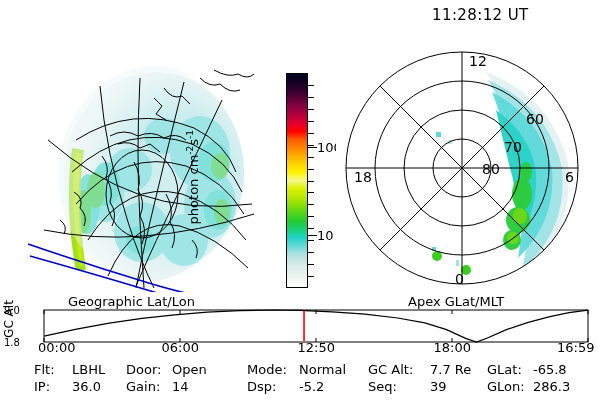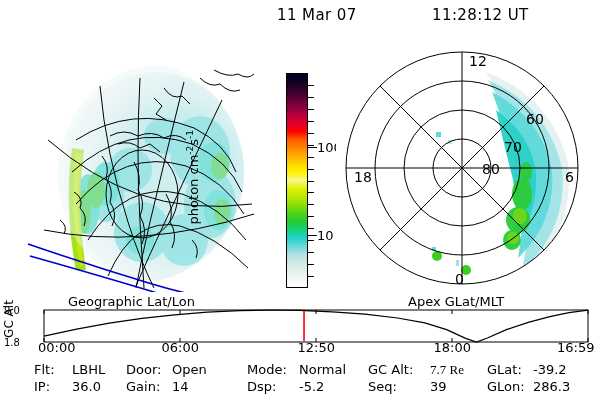--- a/index.html
+++ b/index.html
@@ -55,21 +55,20 @@
   .orbit-xtick{position:absolute;top:36px;font-size:13px;white-space:nowrap;}
 
   
   #status{left:0;top:362px;width:600px;height:38px;}
   #status .cell{position:absolute;font-size:13px;white-space:nowrap;}
 </style>
 </head>
 <body>
 
 <div id="header" class="abs">
-  <span id="hdr-date">11 Mar 07</span>
   <span id="hdr-time">11:28:12 UT</span>
 </div>
 
 <div class="plotwrap" id="geo-panel" style="left:14px;top:44px;width:244px;height:248px;">
   <svg width="244" height="248" viewBox="0 0 244 248">
     <defs>
       <clipPath id="geoDisc">
           <circle cx="118" cy="128" r="112"></circle>
         </clipPath>
       <radialGradient id="auroraHaze" cx="0.62" cy="0.5" r="0.55">
@@ -280,23 +279,23 @@
 </div>
 
 <div id="status" class="abs">
     <div class="cell" style="left: 34px; top: 0px;">Flt:</div>
     <div class="cell" style="left: 72px; top: 0px;">LBHL</div>
     <div class="cell" style="left: 126px; top: 0px;">Door:</div>
     <div class="cell" style="left: 172px; top: 0px;">Open</div>
     <div class="cell" style="left: 247px; top: 0px;">Mode:</div>
     <div class="cell" style="left: 299px; top: 0px;">Normal</div>
     <div class="cell" style="left: 368px; top: 0px;">GC Alt:</div>
-    <div class="cell" style="left: 430px; top: 0px; font-family: Liberation Serif, serif;">7.7 Re</div>
+    <div class="cell" style="left: 430px; top: 0px;">7.7 Re</div>
     <div class="cell" style="left: 487px; top: 0px;">GLat:</div>
-    <div class="cell" style="left: 533px; top: 0px;">-39.2</div>
+    <div class="cell" style="left: 533px; top: 0px;">-65.8</div>
     <div class="cell" style="left: 34px; top: 17px;">IP:</div>
     <div class="cell" style="left: 72px; top: 17px; text-align: center;">36.0</div>
     <div class="cell" style="left: 126px; top: 17px;">Gain:</div>
     <div class="cell" style="left: 172px; top: 17px;">14</div>
     <div class="cell" style="left: 247px; top: 17px;">Dsp:</div>
     <div class="cell" style="left: 299px; top: 17px;">-5.2</div>
     <div class="cell" style="left: 368px; top: 17px;">Seq:</div>
     <div class="cell" style="left: 430px; top: 17px;">39</div>
     <div class="cell" style="left: 487px; top: 17px;">GLon:</div>
     <div class="cell" style="left: 533px; top: 17px;">286.3</div>

